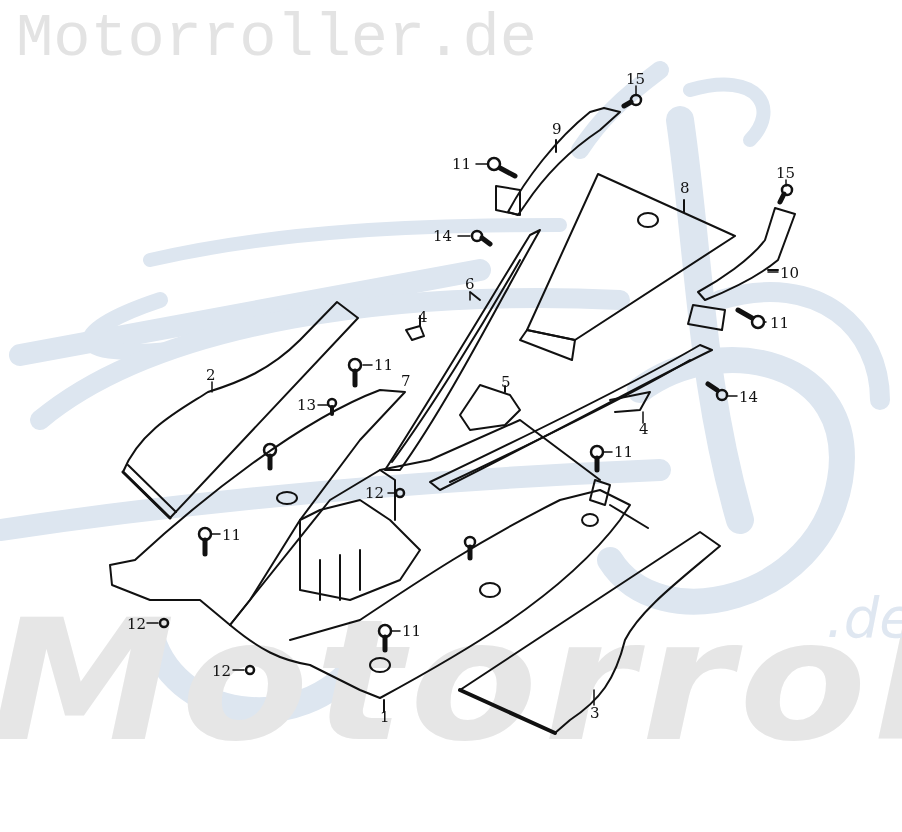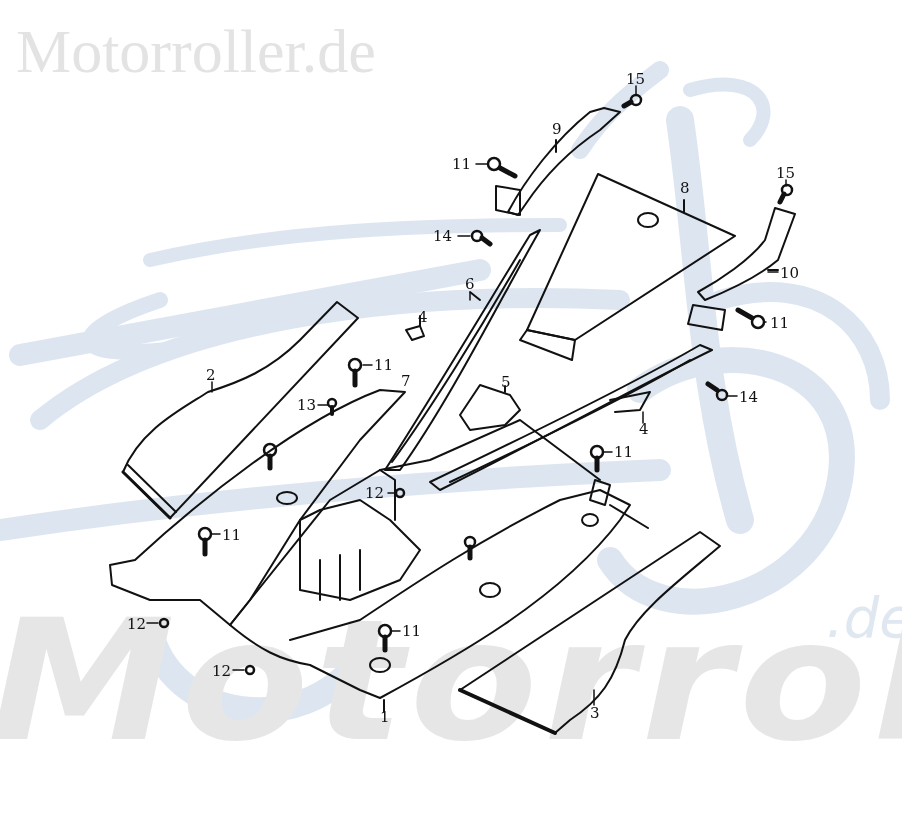--- a/index.html
+++ b/index.html
@@ -1,17 +1,17 @@
 <!DOCTYPE html>
 <html><head>
 <meta charset="utf-8">
 <style>
   html, body { margin: 0; padding: 0; background: #ffffff; }
   body { width: 902px; height: 832px; position: relative; overflow: hidden; font-family: "DejaVu Sans", sans-serif; }
-  .wm-top { position: absolute; left: 16px; top: 20px; font-family: Liberation Serif, serif; font-size: 62px; color: #e3e3e3; letter-spacing: 0px; line-height: 1; }
+  .wm-top { position: absolute; left: 16px; top: 8px; font-family: Liberation Mono, monospace; font-size: 62px; color: #e3e3e3; letter-spacing: 0px; line-height: 1; }
   .wm-big { position: absolute; left: -10px; top: 598px; font-family: "DejaVu Sans", sans-serif; font-weight: bold; font-style: italic; font-size: 186px; color: #e6e6e6; letter-spacing: 6px; line-height: 1; white-space: nowrap; transform: scaleY(0.9); transform-origin: top left; }
   .wm-de { position: absolute; left: 826px; top: 590px; font-family: "DejaVu Sans", sans-serif; font-style: italic; font-size: 56px; color: #dfe7f1; line-height: 1; }
   svg.diagram { position: absolute; left: 0; top: 0; }
   .lbl { font-family: "DejaVu Serif", serif; font-size: 15px; fill: #111; }
 </style>
 </head>
 <body>
 
 <div class="wm-top">Motorroller.de</div>
 

